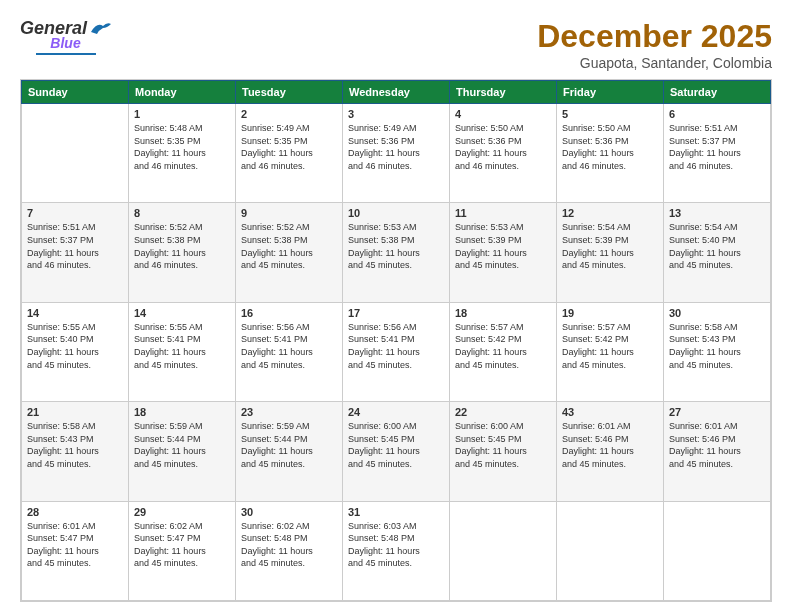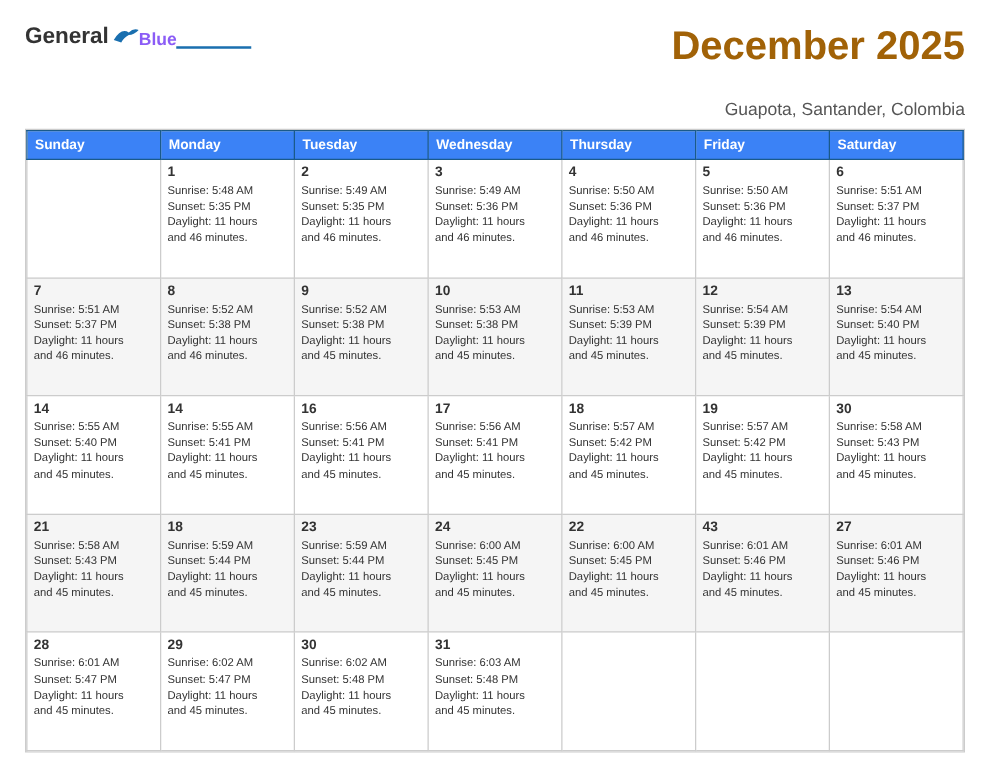--- a/index.html
+++ b/index.html
@@ -18,22 +18,23 @@
       flex-direction: column;
     }
     .header {
       display: flex;
       justify-content: space-between;
       align-items: flex-start;
       margin-bottom: 8px;
     }
     .logo {
       display: flex;
-      flex-direction: row;
-      align-items: flex-end;
+      flex-direction: column;
+      align-items: center;
+      font-style: italic;
     }
     .logo-top-row {
       display: flex;
       align-items: center;
     }
     .logo-line {
       width: 60px;
       height: 2px;
       background: #1a6faf;
       margin-top: 2px;
@@ -42,36 +43,35 @@
       text-align: right;
     }
     .main-title {
       font-size: 32px;
       font-weight: bold;
       color: #a16207;
     }
     .subtitle {
       font-size: 14px;
       color: #555;
-      margin-top: 24px;
     }
     .calendar {
       flex: 1;
       border: 1px solid #ccc;
       border-collapse: collapse;
       width: 100%;
       font-size: 10px;
     }
     .calendar table {
       width: 100%;
       border-collapse: collapse;
       height: 100%;
     }
     .calendar thead tr th {
-      background: #3b82f6;
+      background: #15803d;
       color: white;
       text-align: left;
       padding: 5px 6px;
       font-size: 11px;
       font-weight: bold;
       border: 1px solid #1a5a8a;
     }
     .calendar tbody tr td {
       border: 1px solid #ccc;
       vertical-align: top;

